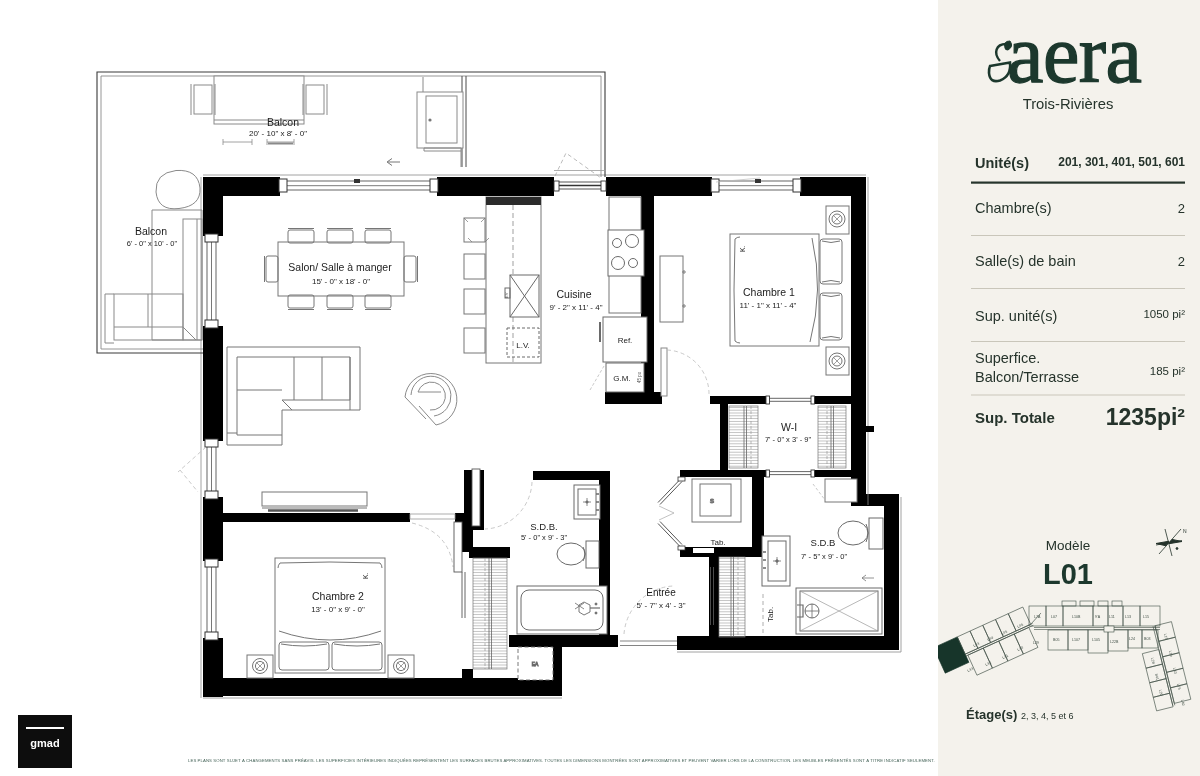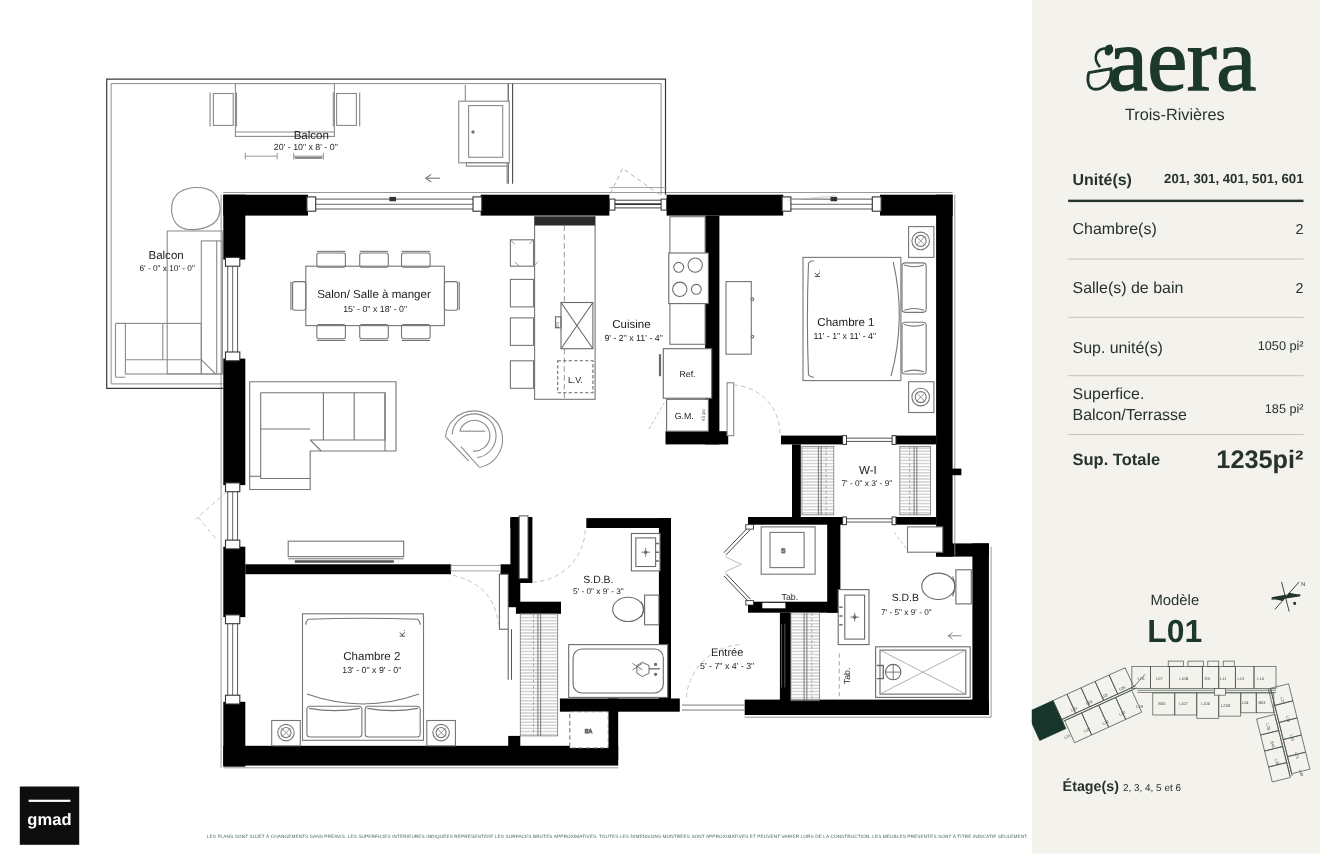--- a/index.html
+++ b/index.html
@@ -576,21 +576,21 @@
   <g fill="#1c1c1c">
     <text x="151" y="235" font-size="10.5" text-anchor="middle">Balcon</text>
     <text x="152" y="246" font-size="7.5" text-anchor="middle">6' - 0"  x  10' - 0"</text>
   </g>
 </svg>
 
 <div style="position:absolute;left:938px;top:0;width:262px;height:776px;background:#f4f2ec;"></div>
 
 <div style="position:absolute;left:18px;top:715px;width:54px;height:53px;background:#0d0d0d;">
   <div style="position:absolute;left:8px;top:12px;width:38px;height:1.6px;background:#ffffff;"></div>
-  <div style="position:absolute;left:0;top:22px;width:54px;text-align:center;color:#ffffff;font-weight:bold;font-size:15px;letter-spacing:0.1px;">gmad</div>
+  <div style="position:absolute;left:0;top:22px;width:54px;text-align:center;color:#ffffff;font-weight:bold;font-size:11px;letter-spacing:0.1px;">gmad</div>
 </div>
 
 <div style="position:absolute;left:188px;top:758px;white-space:nowrap;font-size:4.25px;color:#47655a;letter-spacing:0.1px;">LES PLANS SONT SUJET À CHANGEMENTS SANS PRÉAVIS. LES SUPERFICIES INTÉRIEURES INDIQUÉES REPRÉSENTENT LES SURFACES BRUTES APPROXIMATIVES. TOUTES LES DIMENSIONS MONTRÉES SONT APPROXIMATIVES ET PEUVENT VARIER LORS DE LA CONSTRUCTION. LES MEUBLES PRÉSENTÉS SONT À TITRE INDICATIF SEULEMENT.</div>
 
 <svg id="panel" width="262" height="776" viewBox="0 0 262 776" style="position:absolute;left:938px;top:0">
 
   <g stroke="#1c382d" fill="none">
     <path d="M52,66 L72,62.5 Q73.5,76 62,80.5 Q52,83.5 51,73 Q51,68 52,66 Z" stroke-width="2.6"></path>
     <path d="M62,61 C55,53 58,44 68,44" stroke-width="2.4"></path>
     <path d="M67,48 Q65,41 72,41 Q76,46.5 70,50 Q67,50 67,48 Z" fill="#1c382d" stroke-width="1"></path>

